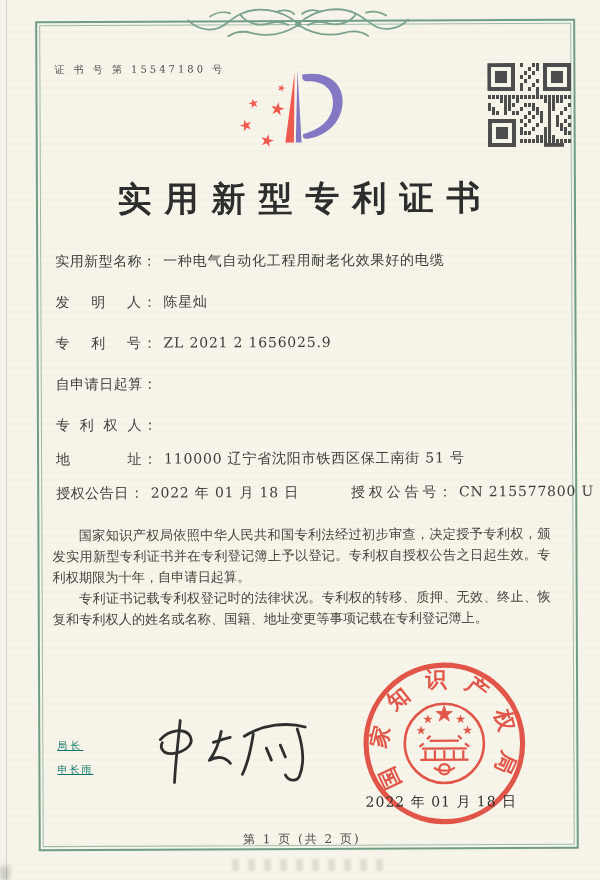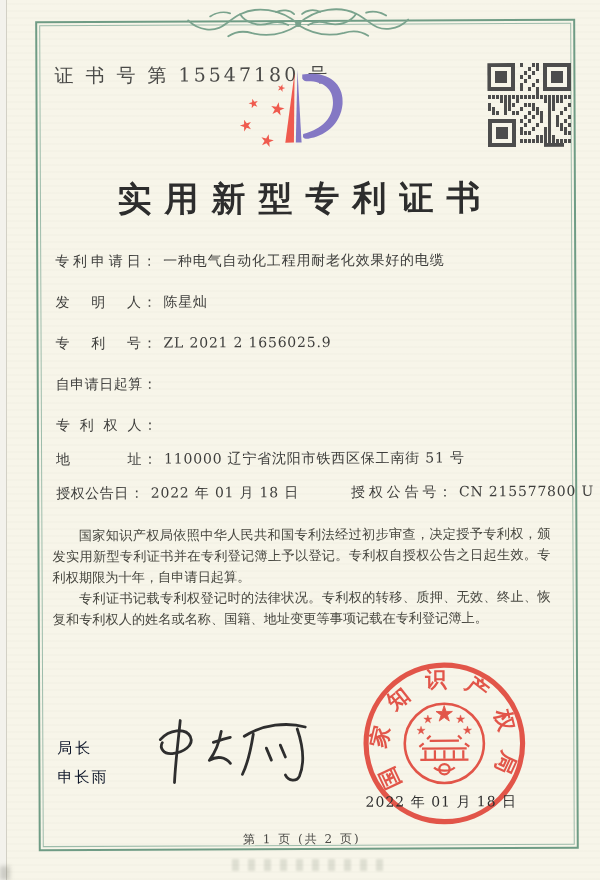--- a/index.html
+++ b/index.html
@@ -16,21 +16,21 @@
   }
   .paper-edge{position:absolute;left:6px;top:0;bottom:0;width:1px;background:#d2d0c5;}
   .scan{position:absolute;inset:0;transform:rotate(-0.25deg);transform-origin:50% 50%;}
 
   
   .frame{position:absolute;left:37px;top:20px;right:23px;bottom:30px;border:2px solid #6f9c85;}
   .frame-inner{position:absolute;inset:2px;border:1px solid #9dbcab;}
 
   .ornament{position:absolute;left:182px;top:2px;}
 
-  .cert-no{position:absolute;left:56px;top:62px;font-size:19px;letter-spacing:3px;color:#4a4a48;}
+  .cert-no{position:absolute;left:56px;top:62px;font-size:10px;letter-spacing:3px;color:#4a4a48;}
 
   .logo{position:absolute;left:233px;top:58px;}
   .qr{position:absolute;left:489px;top:64px;width:84px;height:84px;}
 
   .title{
     position:absolute;left:0;right:0;top:176px;text-align:center;
     font-size:34px;font-weight:600;color:#2d2d2d;letter-spacing:13px;text-indent:13px;
   }
 
   .fields{position:absolute;left:56px;top:252px;right:36px;font-size:14px;color:#3e3e3c;}
@@ -38,21 +38,21 @@
   .field.tight{margin-bottom:13px;}
   .flabel{display:inline-block;width:86px;text-align:justify;text-align-last:justify;letter-spacing:.5px;}
   .fcolon{margin:0 1px 0 1px;}
   .fvalue{margin-left:6px;letter-spacing:.8px;}
   .pair2{margin-left:52px;display:flex;align-items:baseline;}
 
   .paras{position:absolute;left:52px;top:524px;width:498px;font-size:13.2px;line-height:21px;
     color:#46463f;text-align:justify;}
   .paras p{margin:0;text-indent:2em;}
 
-  .signer{position:absolute;left:56px;top:738px;font-size:15px;color:#0f172a;}
+  .signer{position:absolute;left:56px;top:738px;font-size:10px;color:#0f766e;text-decoration:underline;}
   .signer .s-title{margin-bottom:10px;letter-spacing:3px;}
   .signer .s-name{letter-spacing:2px;}
 
   .signature{position:absolute;left:146px;top:714px;}
 
   .seal{position:absolute;left:357px;top:658px;width:172px;height:172px;opacity:.9;mix-blend-mode:multiply;}
   .seal-date{position:absolute;left:364px;top:794px;font-size:14px;letter-spacing:1px;color:#2f2f2f;white-space:nowrap;}
 
   .footer{position:absolute;left:0;right:0;top:831px;text-align:center;font-size:12px;color:#4b4b47;letter-spacing:2px;}
 
@@ -246,21 +246,21 @@
       <rect x="16" y="2" width="3" height="3" fill="#4d4d4d"></rect>
       <rect x="0" y="14" width="7" height="7" fill="#4d4d4d"></rect>
       <rect x="1" y="15" width="5" height="5" fill="#f7f5e9"></rect>
       <rect x="2" y="16" width="3" height="3" fill="#4d4d4d"></rect>
     </svg>
 
   <div class="title">实用新型专利证书</div>
 
   <div class="fields">
     <div class="field">
-      <span class="flabel">专利申请日</span>
+      <span class="flabel">实用新型名称</span>
         <span class="fcolon">：</span>
       <span class="fvalue">一种电气自动化工程用耐老化效果好的电缆</span>
     </div>
     <div class="field">
       <span class="flabel">发明人</span>
         <span class="fcolon">：</span>
       <span class="fvalue">陈星灿</span>
     </div>
     <div class="field">
       <span class="flabel">专利号</span>

